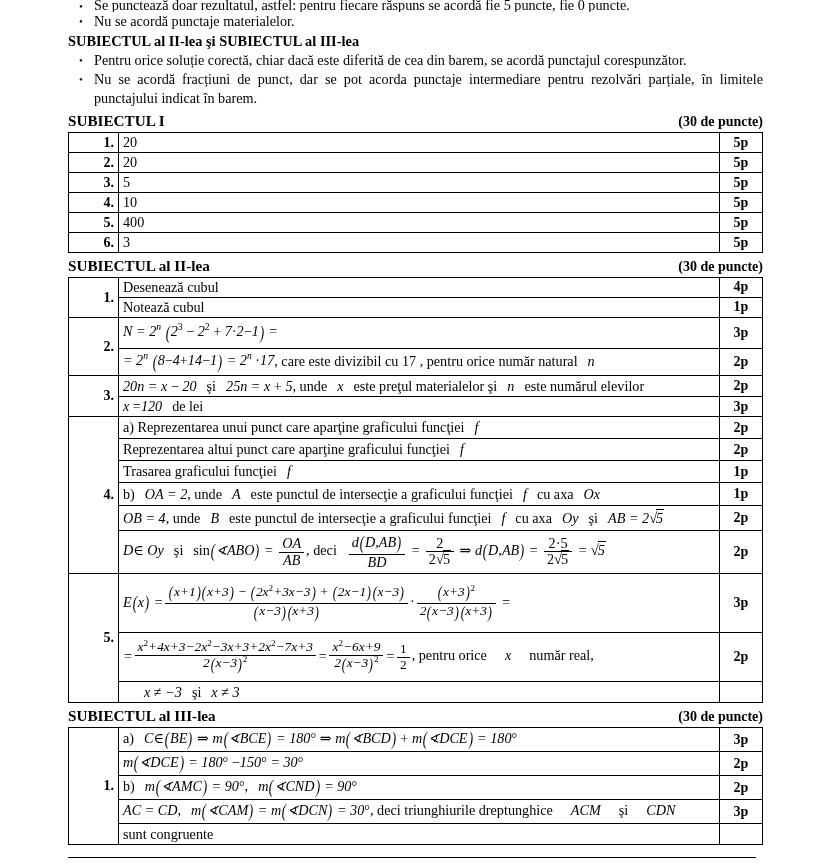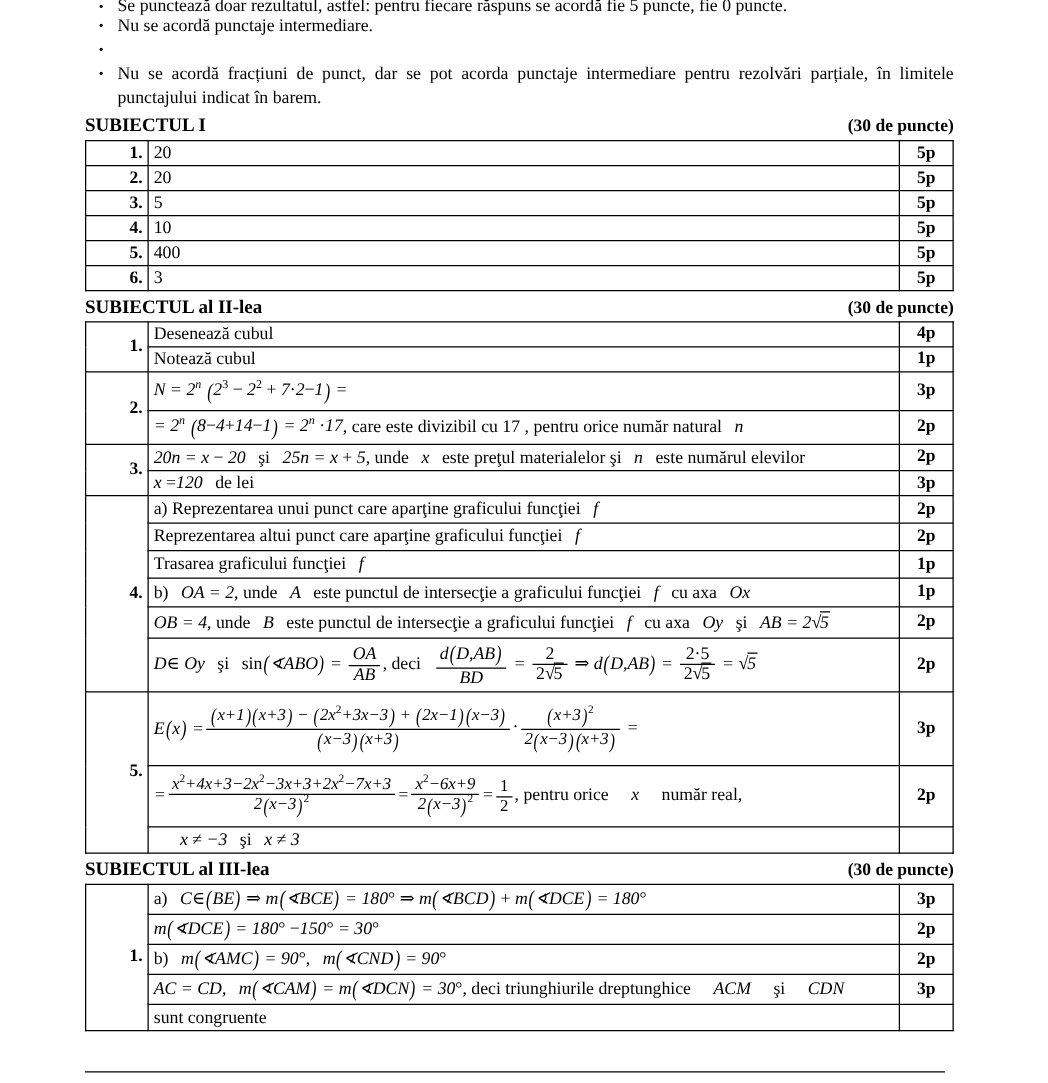--- a/index.html
+++ b/index.html
@@ -91,26 +91,28 @@
 
   <div class="intro">
 
     <div class="bl b-row clip">
       <span class="bullet">•</span>
       <span class="btxt">Se punctează doar rezultatul, astfel: pentru fiecare răspuns se acordă fie 5 puncte, fie 0 puncte.</span>
     </div>
 
     <div class="bl b-row">
       <span class="bullet">•</span>
-      <span class="btxt">Nu se acordă punctaje intermediare.</span>
+      <span class="btxt">Nu se acordă punctaje materialelor.</span>
     </div>
 
+    <div class="hdr-line">SUBIECTUL al II-lea şi SUBIECTUL al III-lea</div>
 
     <div class="bl b-row">
       <span class="bullet">•</span>
+      <span class="btxt">Pentru orice soluție corectă, chiar dacă este diferită de cea din barem, se acordă punctajul corespunzător.</span>
     </div>
 
     <div class="bl b-two">
       <span class="bullet" style="line-height:19px;">•</span>
       <span class="btxt just" style="margin-left:-26px;padding-left:26px;text-indent:0;">Nu se acordă fracțiuni de punct, dar se pot acorda punctaje intermediare pentru rezolvări parțiale, în limitele punctajului indicat în barem.</span>
     </div>
 
   </div>
 
   <div class="sechead" style="margin-top:2px;">

